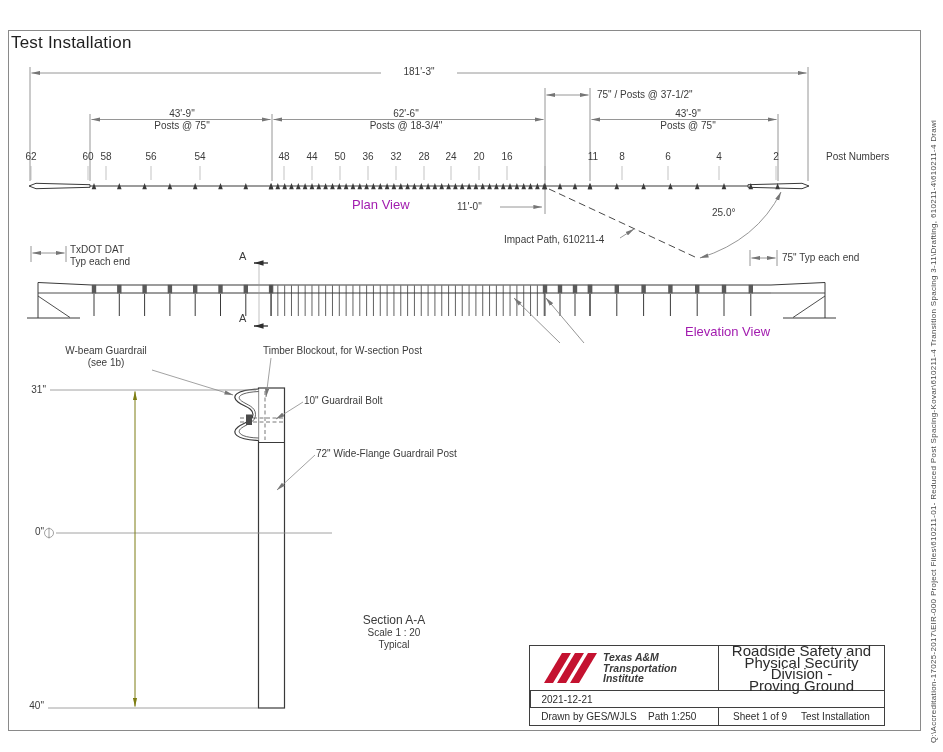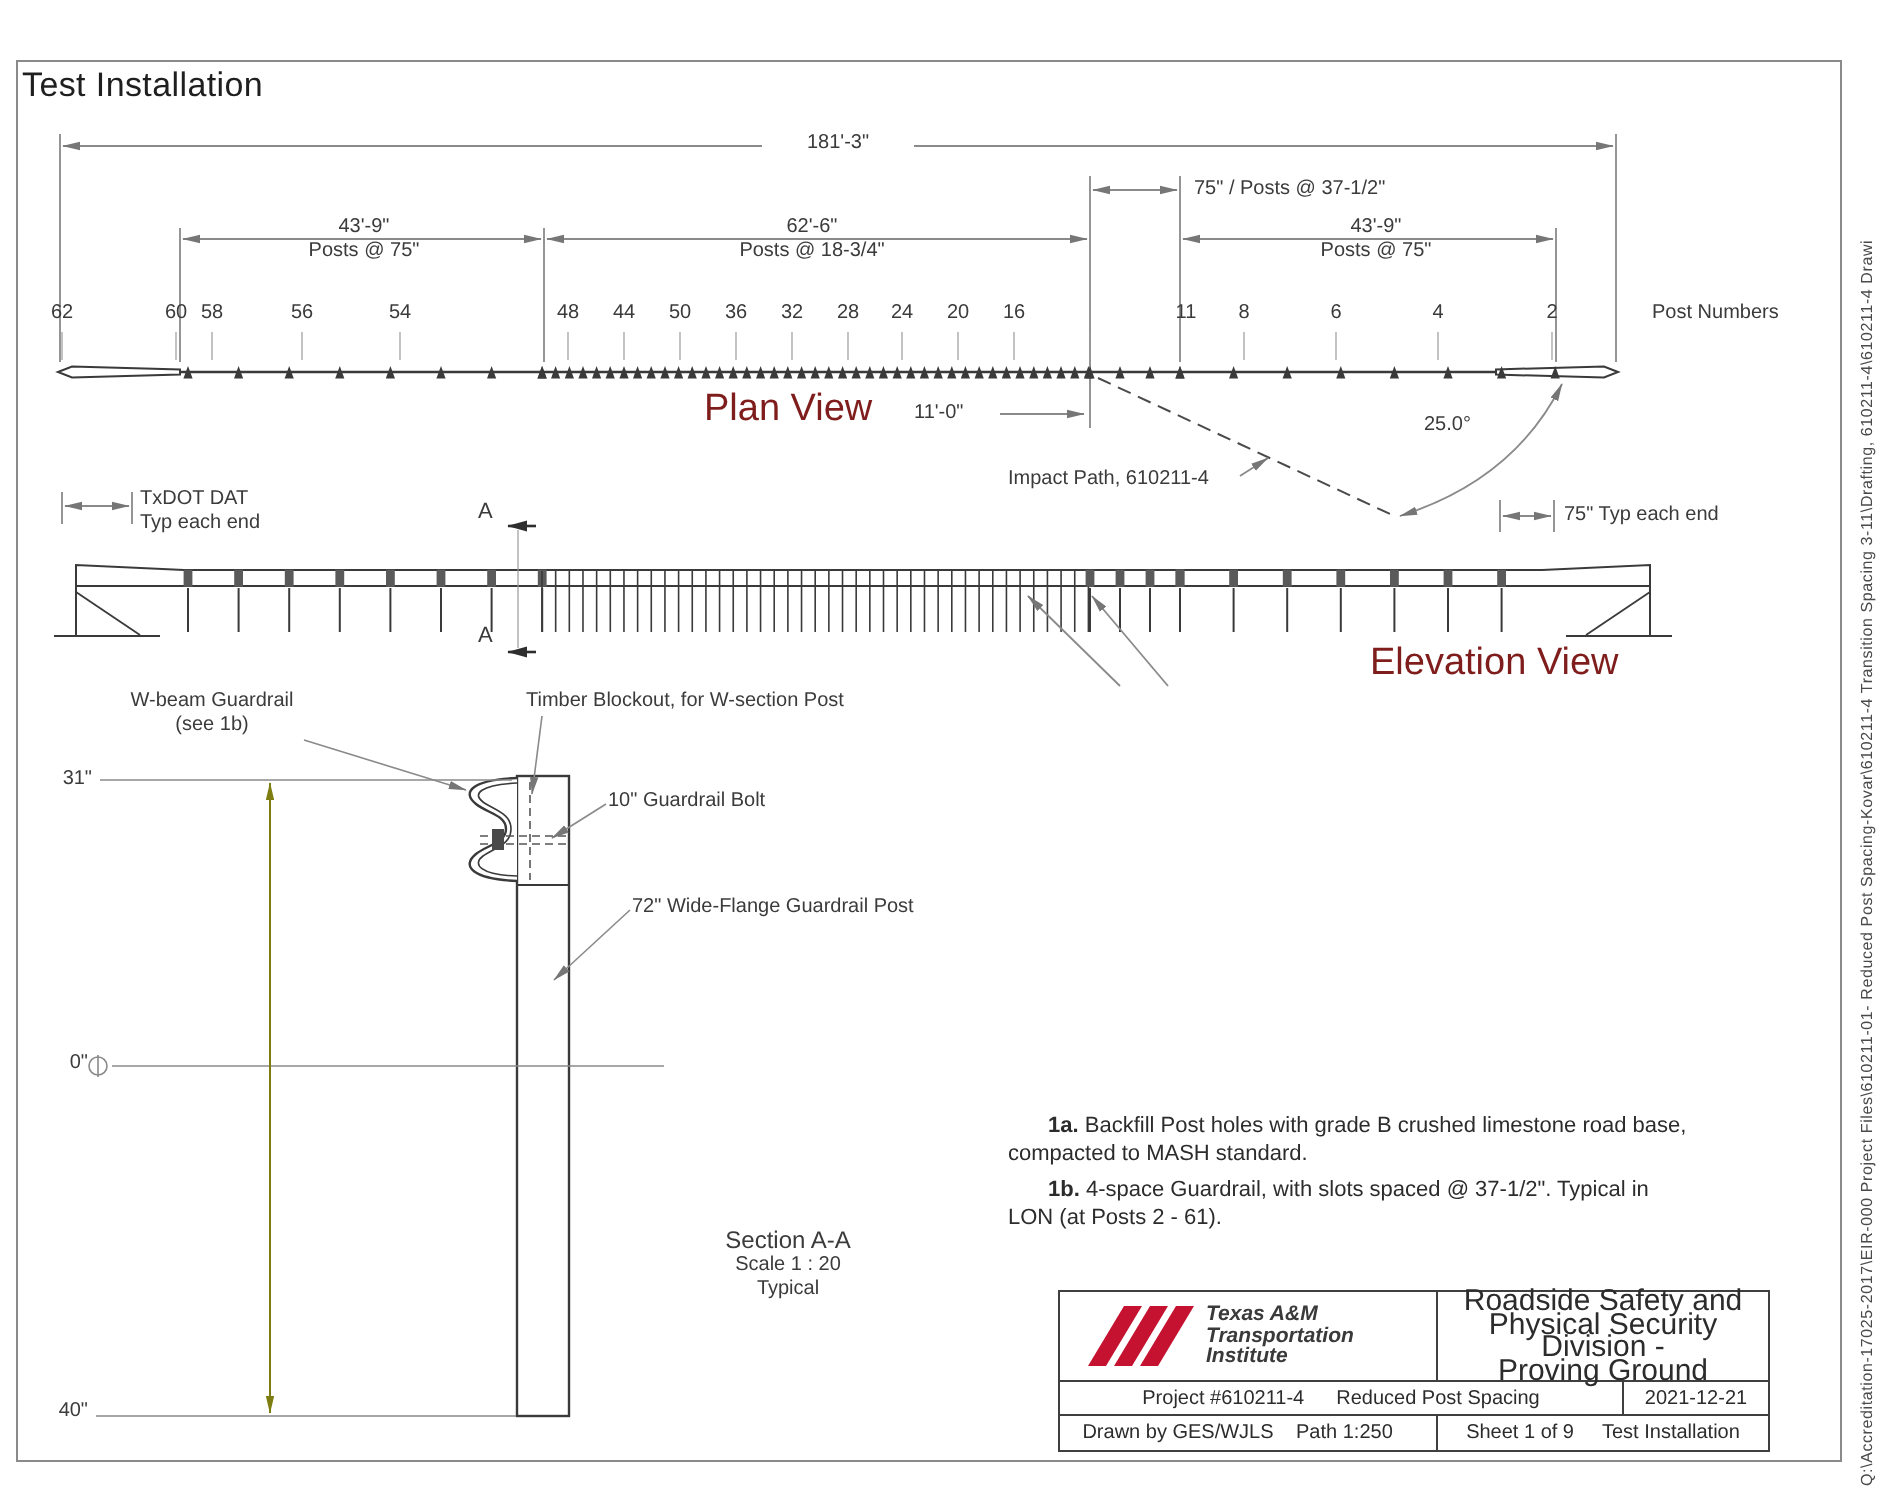--- a/index.html
+++ b/index.html
@@ -2,21 +2,21 @@
 <html><head>
 <meta charset="utf-8">
 <style>
   *{margin:0;padding:0;box-sizing:border-box}
   html,body{width:943px;height:752px;background:#fff;font-family:"Liberation Sans",sans-serif;position:relative;overflow:hidden}
   .sheet{position:absolute;inset:0}
   .frame{position:absolute;left:8px;top:30px;width:913px;height:701px;border:1px solid #8a8a8a}
   .t{position:absolute;font-size:10px;line-height:11.5px;color:#3b3b3b;white-space:nowrap}
   .ctr{text-align:center}
   .bgw{background:#fff;padding:0 2px}
-  .viewlabel{font-size:19px;color:#7f1d1d}
+  .viewlabel{font-size:13px;color:#a21caf}
   .pn{position:absolute;top:151px;transform:translateX(-50%);font-size:10px;color:#3b3b3b}
   .note{font-size:11px;line-height:13.5px;color:#2c2c2c;text-indent:20px;white-space:normal;margin-bottom:5px}
   .titleblock{position:absolute;left:529px;top:645px;width:356px;height:81px;border:1.2px solid #3f3f3f;background:#fff;font-size:10px;color:#2c2c2c}
   .tb-r1{display:flex;height:45px;border-bottom:1px solid #3f3f3f}
   .tb-logo{width:189px;display:flex;align-items:center;gap:5px;padding-left:14px;border-right:1px solid #3f3f3f}
   .logo-text{font-style:italic;font-weight:bold;font-size:10.5px;line-height:10.5px;color:#3a3a3a}
   .tb-div{flex:1;text-align:center;font-size:15px;line-height:11.5px;display:flex;flex-direction:column;justify-content:center}
   .tb-r2{display:flex;height:17px;border-bottom:1px solid #3f3f3f;align-items:stretch}
   .tb-proj{flex:1;display:flex;justify-content:center;align-items:center;gap:16px}
   .tb-date{width:73px;border-left:1px solid #3f3f3f;display:flex;align-items:center;justify-content:center}
@@ -360,24 +360,20 @@
   <div class="t" style="left:316px;top:448px">72" Wide-Flange Guardrail Post</div>
   <div class="t" style="left:22px;top:526px;width:22px;text-align:right">0"</div>
   <div class="t" style="left:16px;top:700px;width:28px;text-align:right">40"</div>
 
   <div class="t ctr" style="left:340px;top:613px;width:108px">
     <div style="font-size:12px;line-height:14px">Section A-A</div>
     <div>Scale 1 : 20</div>
     <div>Typical</div>
   </div>
 
-  <div style="position:absolute;left:504px;top:557px;width:346px">
-    <p class="note"><b>1a.</b> <span>Backfill Post holes with grade B crushed limestone road base, compacted to MASH standard.</span></p>
-    <p class="note"><b>1b.</b> <span>4-space Guardrail, with slots spaced @ 37-1/2".  Typical in LON (at Posts 2 - 61).</span></p>
-  </div>
 
   <div class="titleblock">
     <div class="tb-r1">
       <div class="tb-logo">
         <svg width="54" height="30" viewBox="0 0 54 30">
           <polygon points="0,30 9,30 27,0 18,0" fill="#c41230"></polygon>
           <polygon points="13,30 22,30 40,0 31,0" fill="#c41230"></polygon>
           <polygon points="26,30 35,30 53,0 44,0" fill="#c41230"></polygon>
         </svg>
         <div class="logo-text">
@@ -386,24 +382,20 @@
           <div>Institute</div>
         </div>
       </div>
       <div class="tb-div">
         <div>Roadside Safety and</div>
         <div>Physical Security Division -</div>
         <div>Proving Ground</div>
       </div>
     </div>
     <div class="tb-r2">
-      <div class="tb-proj">
-        <span>Project #610211-4</span>
-        <span>Reduced Post Spacing</span>
-      </div>
       <div class="tb-date">2021-12-21</div>
     </div>
     <div class="tb-r3">
       <div class="tb-drawn">Drawn by GES/WJLS</div>
       <div class="tb-scale">Path 1:250</div>
       <div class="tb-sheet">
         <span>Sheet 1 of 9</span>
         <span>Test Installation</span>
       </div>
     </div>

